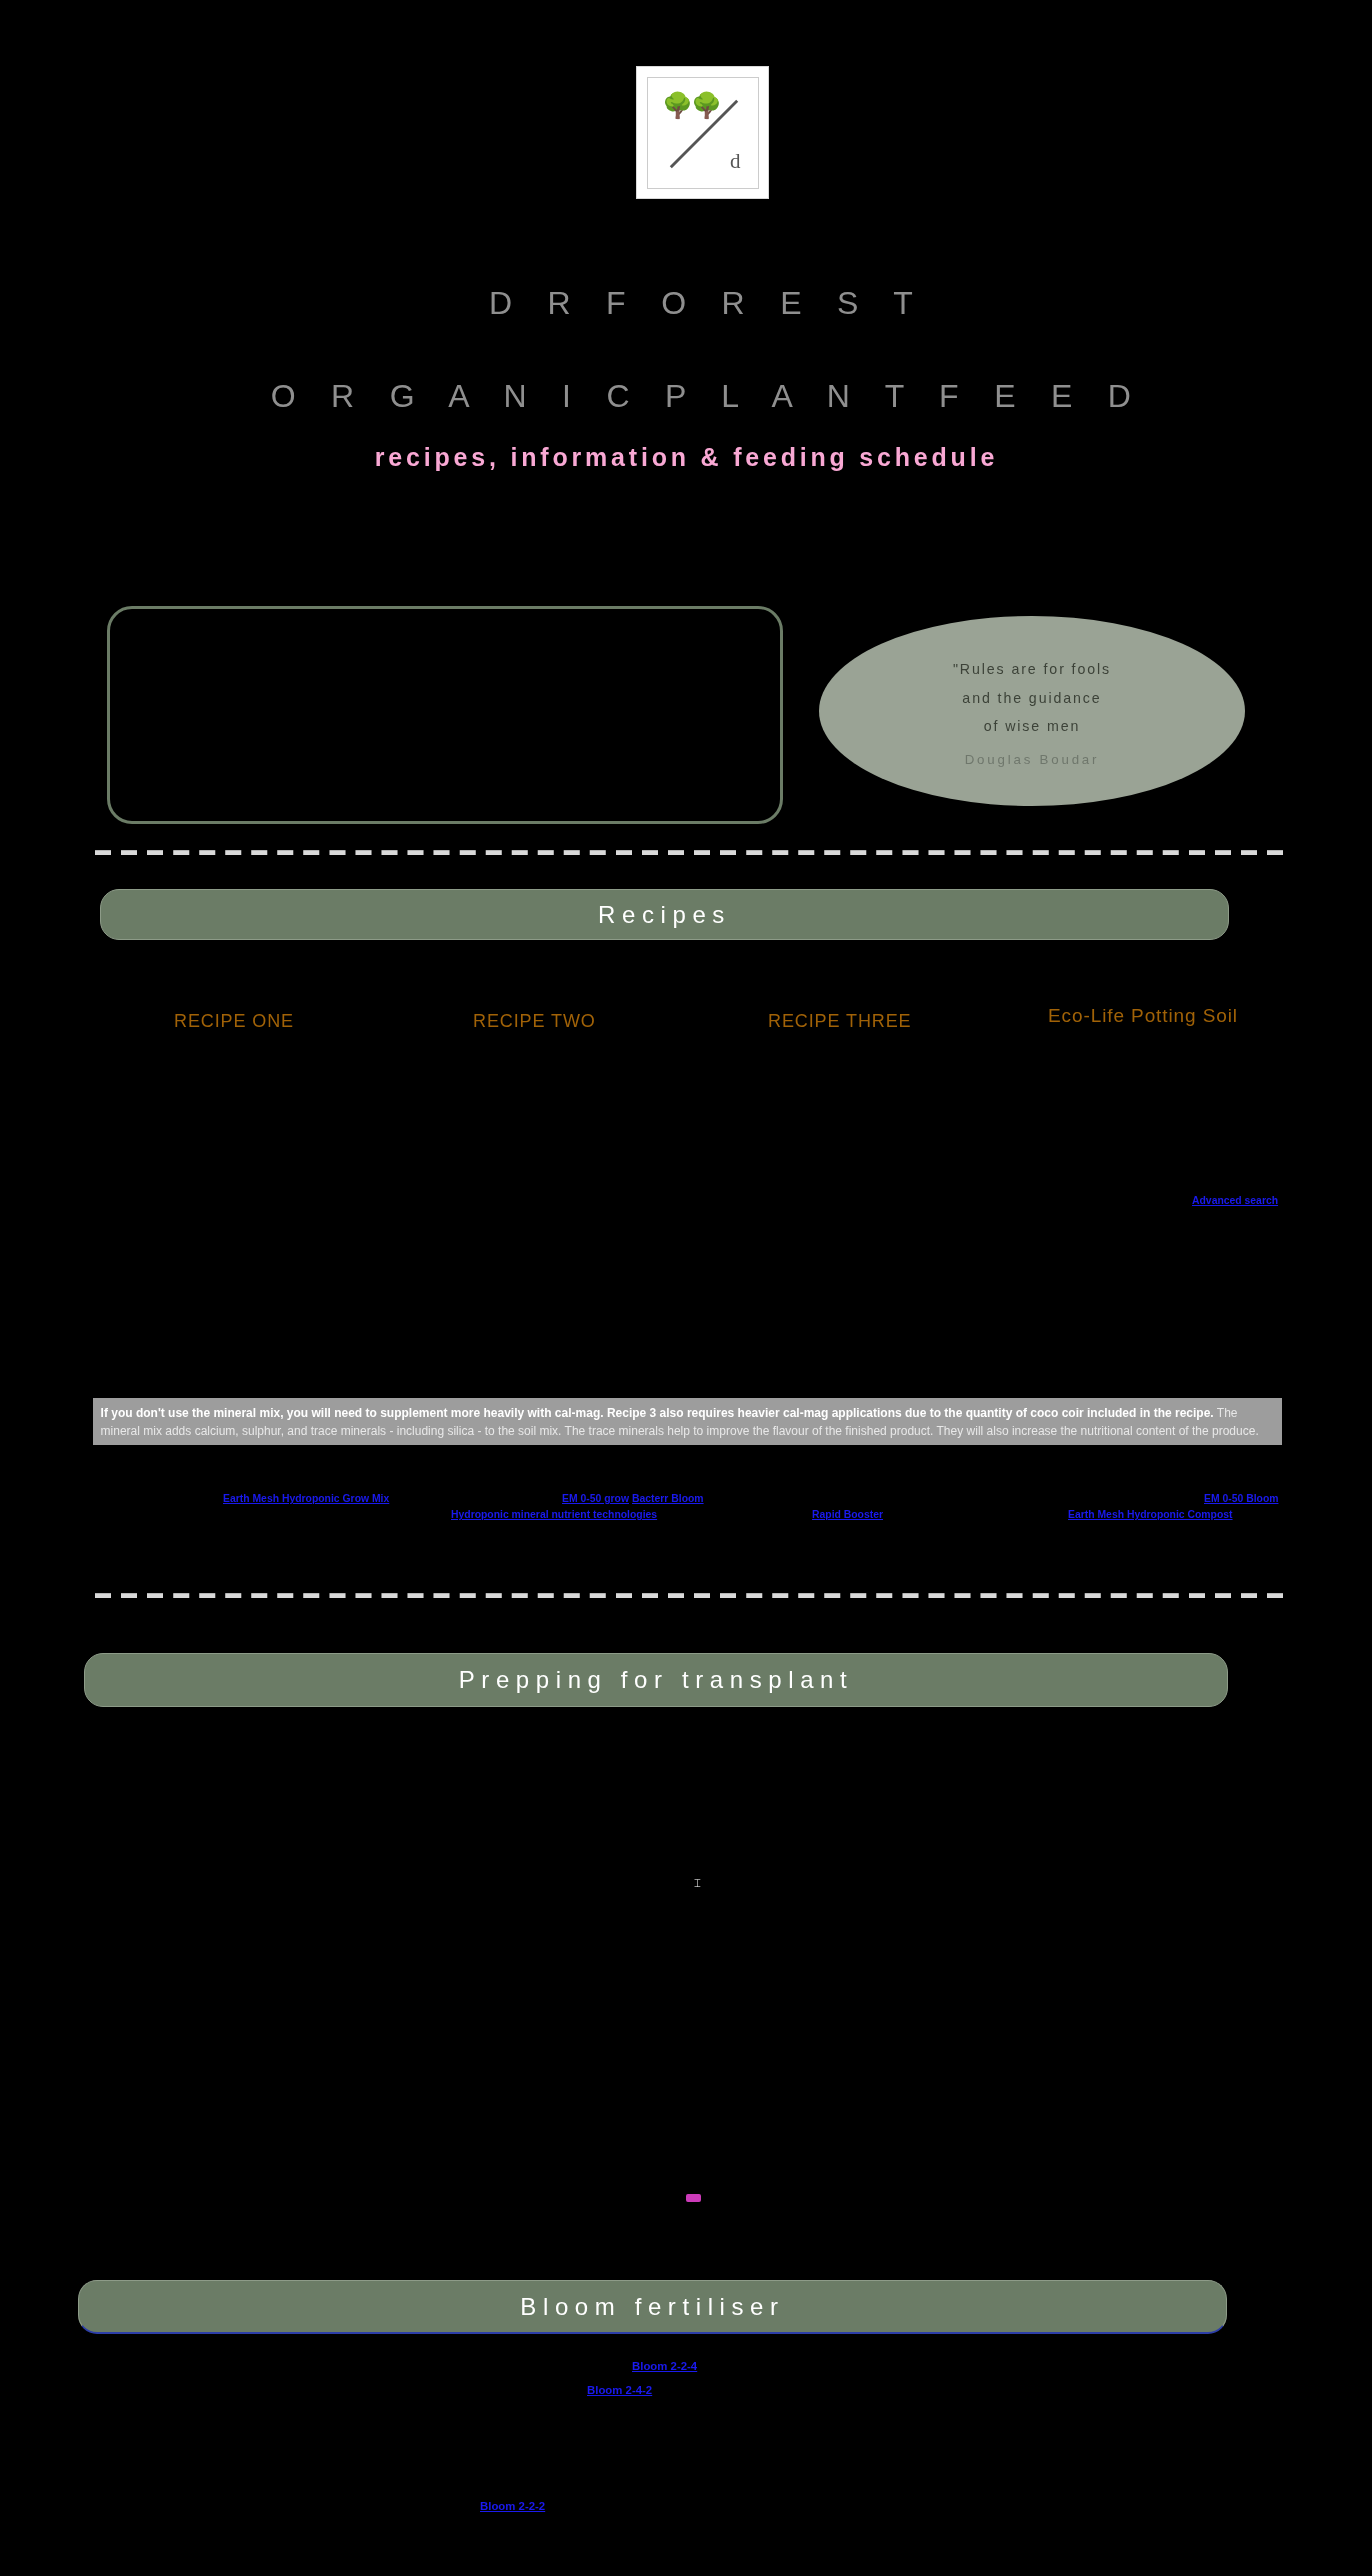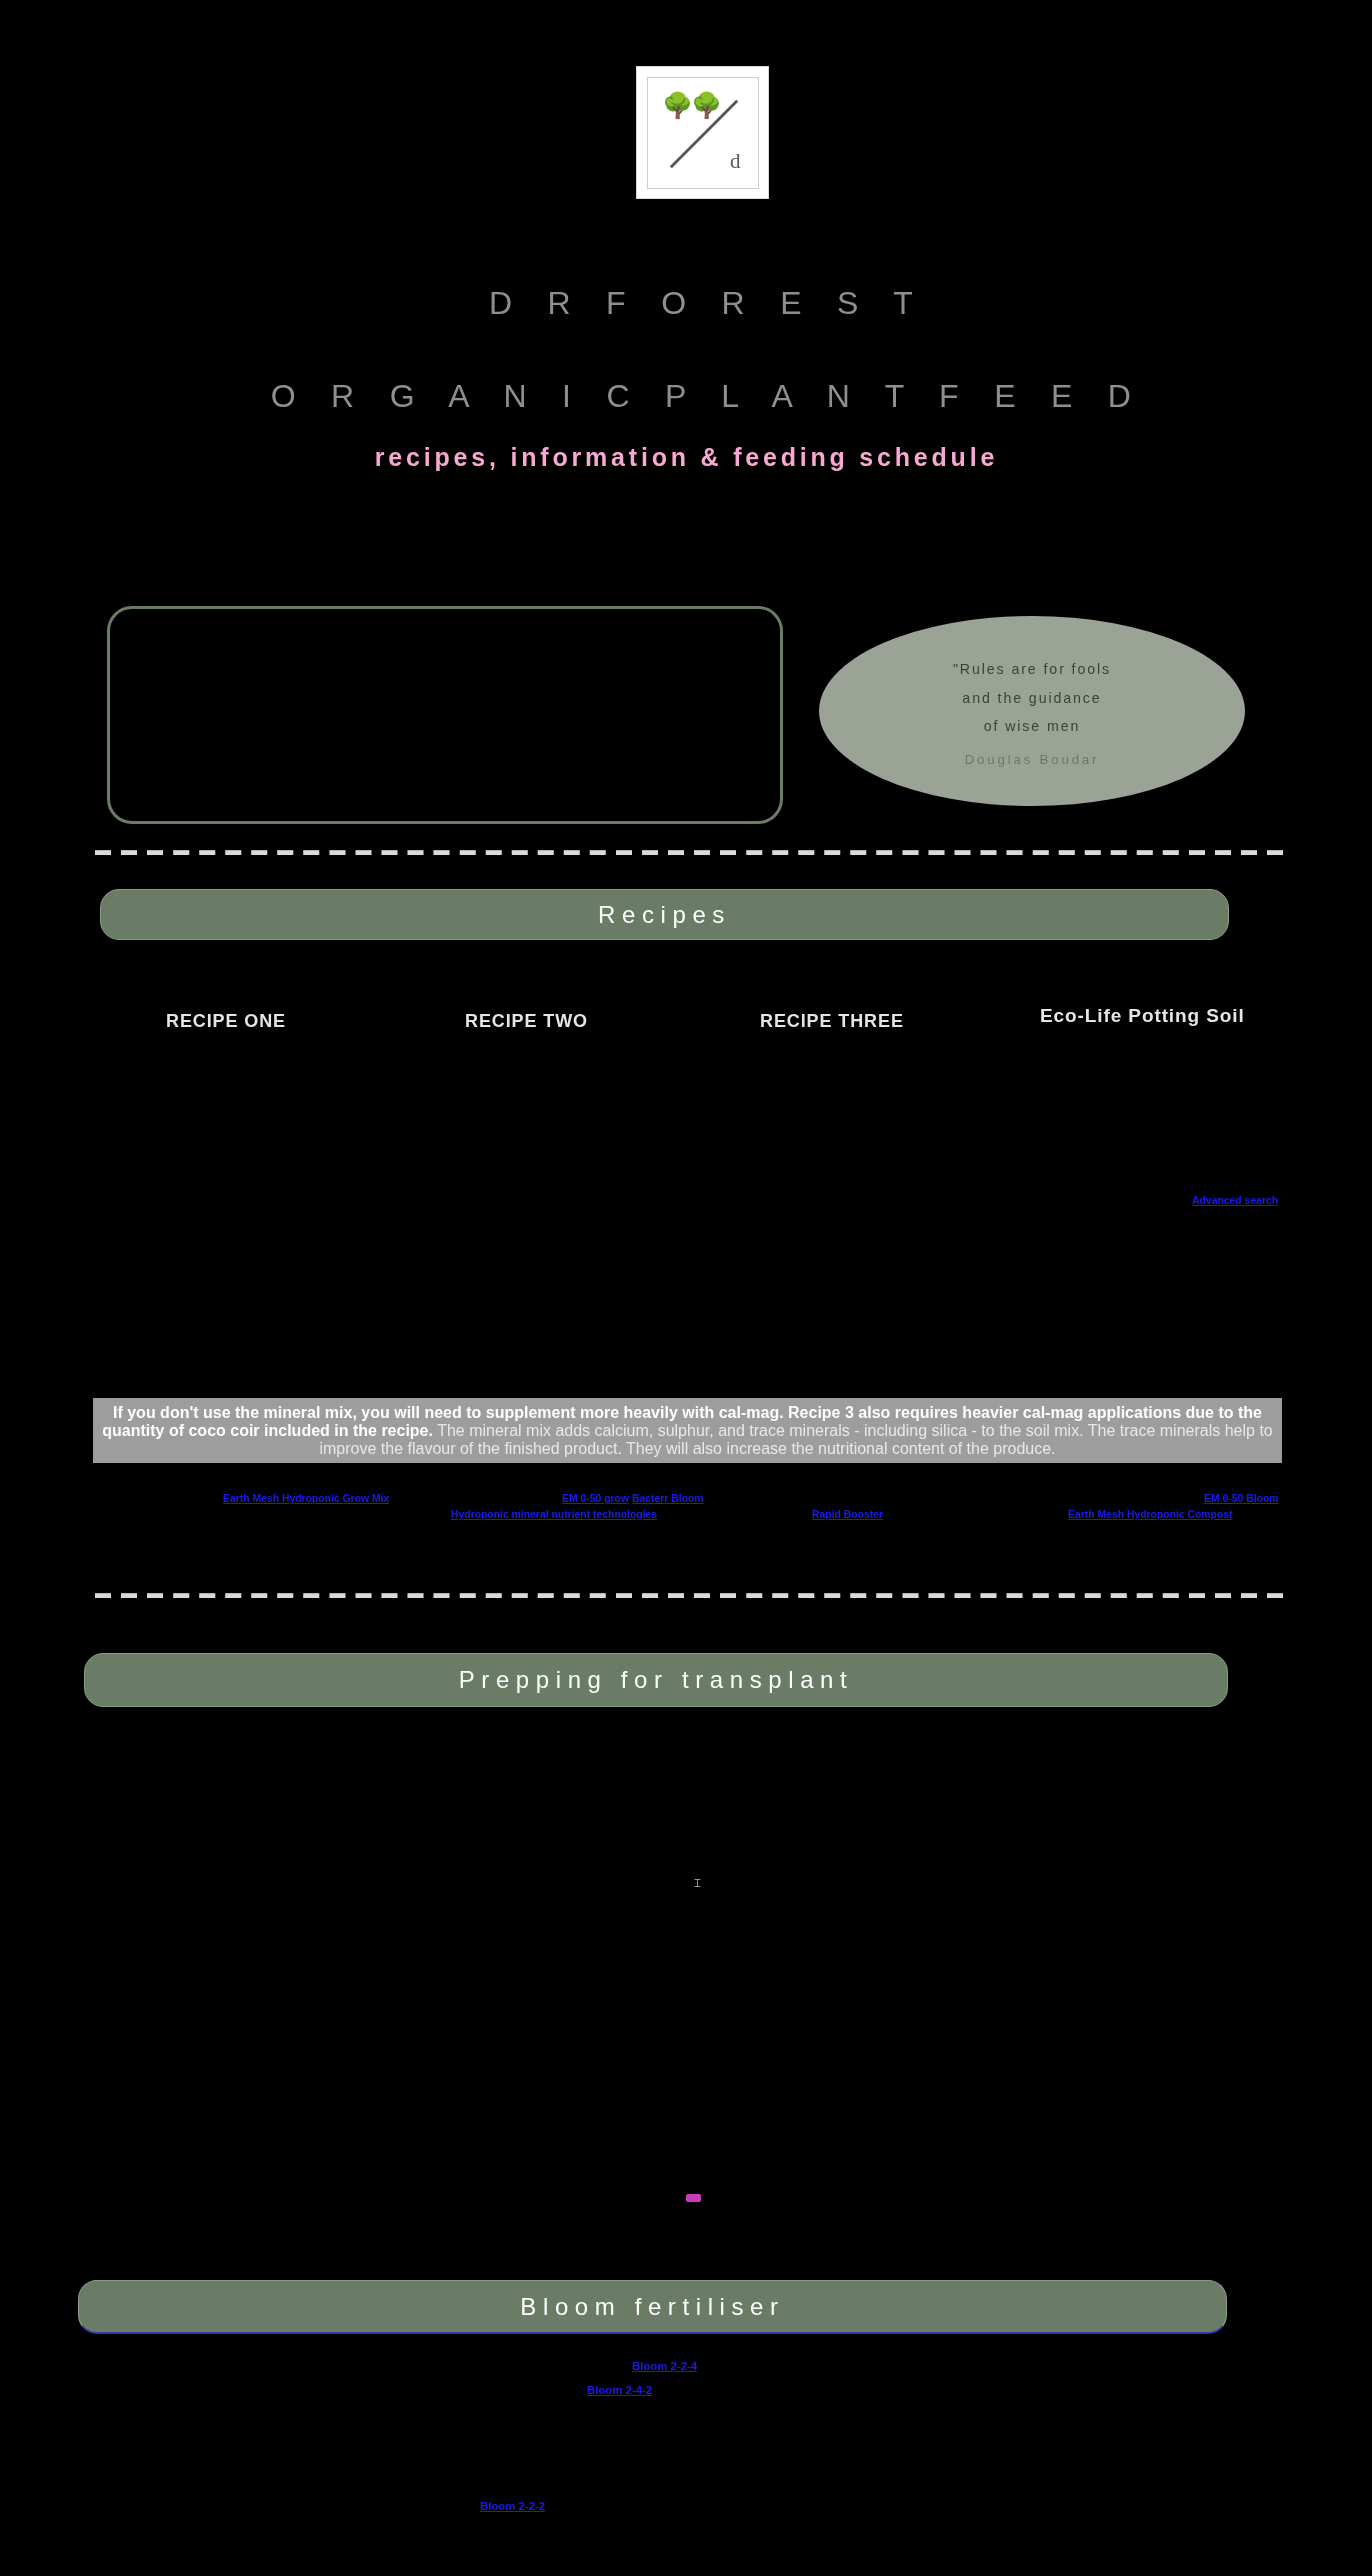--- a/index.html
+++ b/index.html
@@ -175,24 +175,25 @@
   }
   .banner-bloom {
     left: 78px; top: 2280px; width: 1147px; height: 51px;
     border: 1.9px solid #8d9b88;
     border-bottom: 2.8px solid #2d3ea8;
   }
 
   
   .recipe-head {
     position: absolute;
-    color: #e5e5e5;
+    color: #a16207;
     font-size: 18px;
-    font-weight: bold;
+    font-weight: normal;
     letter-spacing: 0.9px;
+    margin-left: 8px;
   }
   .rh1 { left: 166px; top: 1011px; }
   .rh2 { left: 465px; top: 1011px; }
   .rh3 { left: 760px; top: 1011px; }
   .rh4 { left: 1040px; top: 1005px; font-size: 19px; }
 
   
   .minilink {
     position: absolute;
     color: #1a1aee;
@@ -203,23 +204,23 @@
   }
 
   
   .note-block {
     position: absolute;
     left: 93px;
     top: 1398px;
     width: 1189px;
     background: #9d9d9d;
     color: #ffffff;
-    font-size: 16px;
+    font-size: 12px;
     line-height: 18px;
-    text-align: center;
+    text-align: left;
     padding: 5.7px 7.6px;
     box-sizing: border-box;
   }
   .note-block b { color: #ffffff; }
   .note-dim { color: #e8e8e8; font-weight: normal; }
 
   
   .tiny-mark {
     position: absolute;
     font-size: 11.4px;

